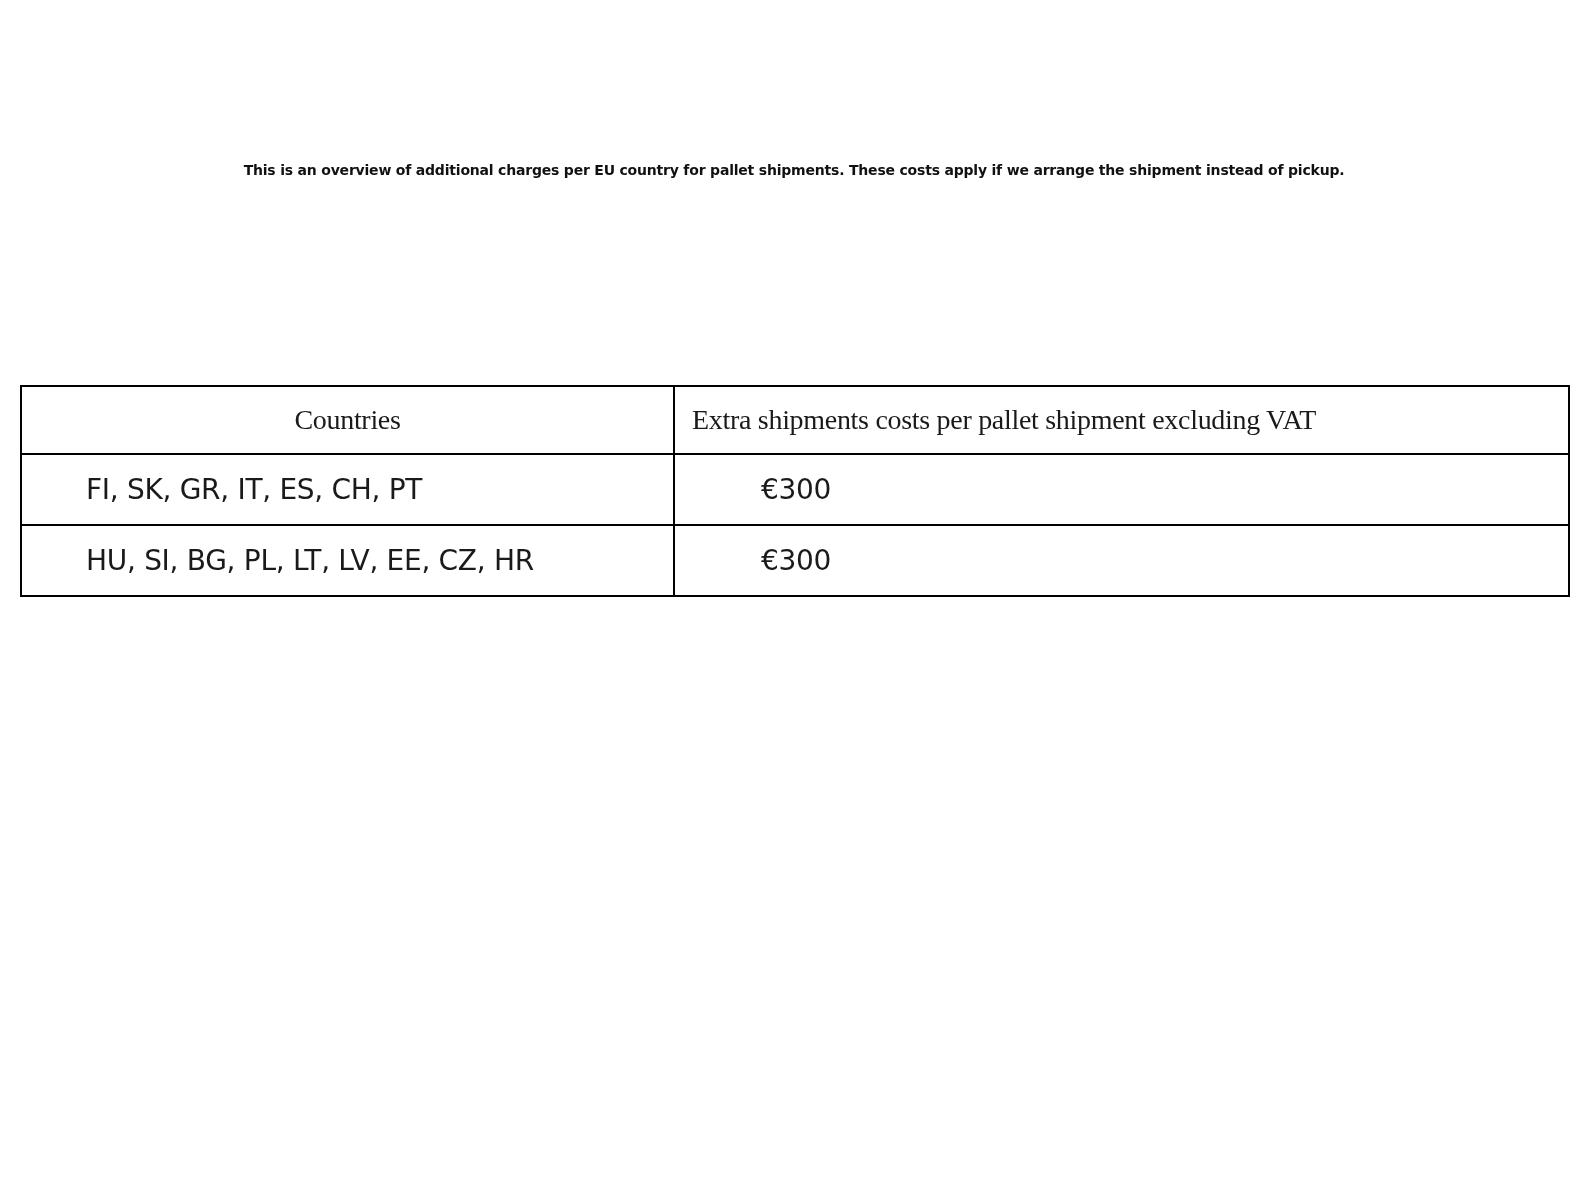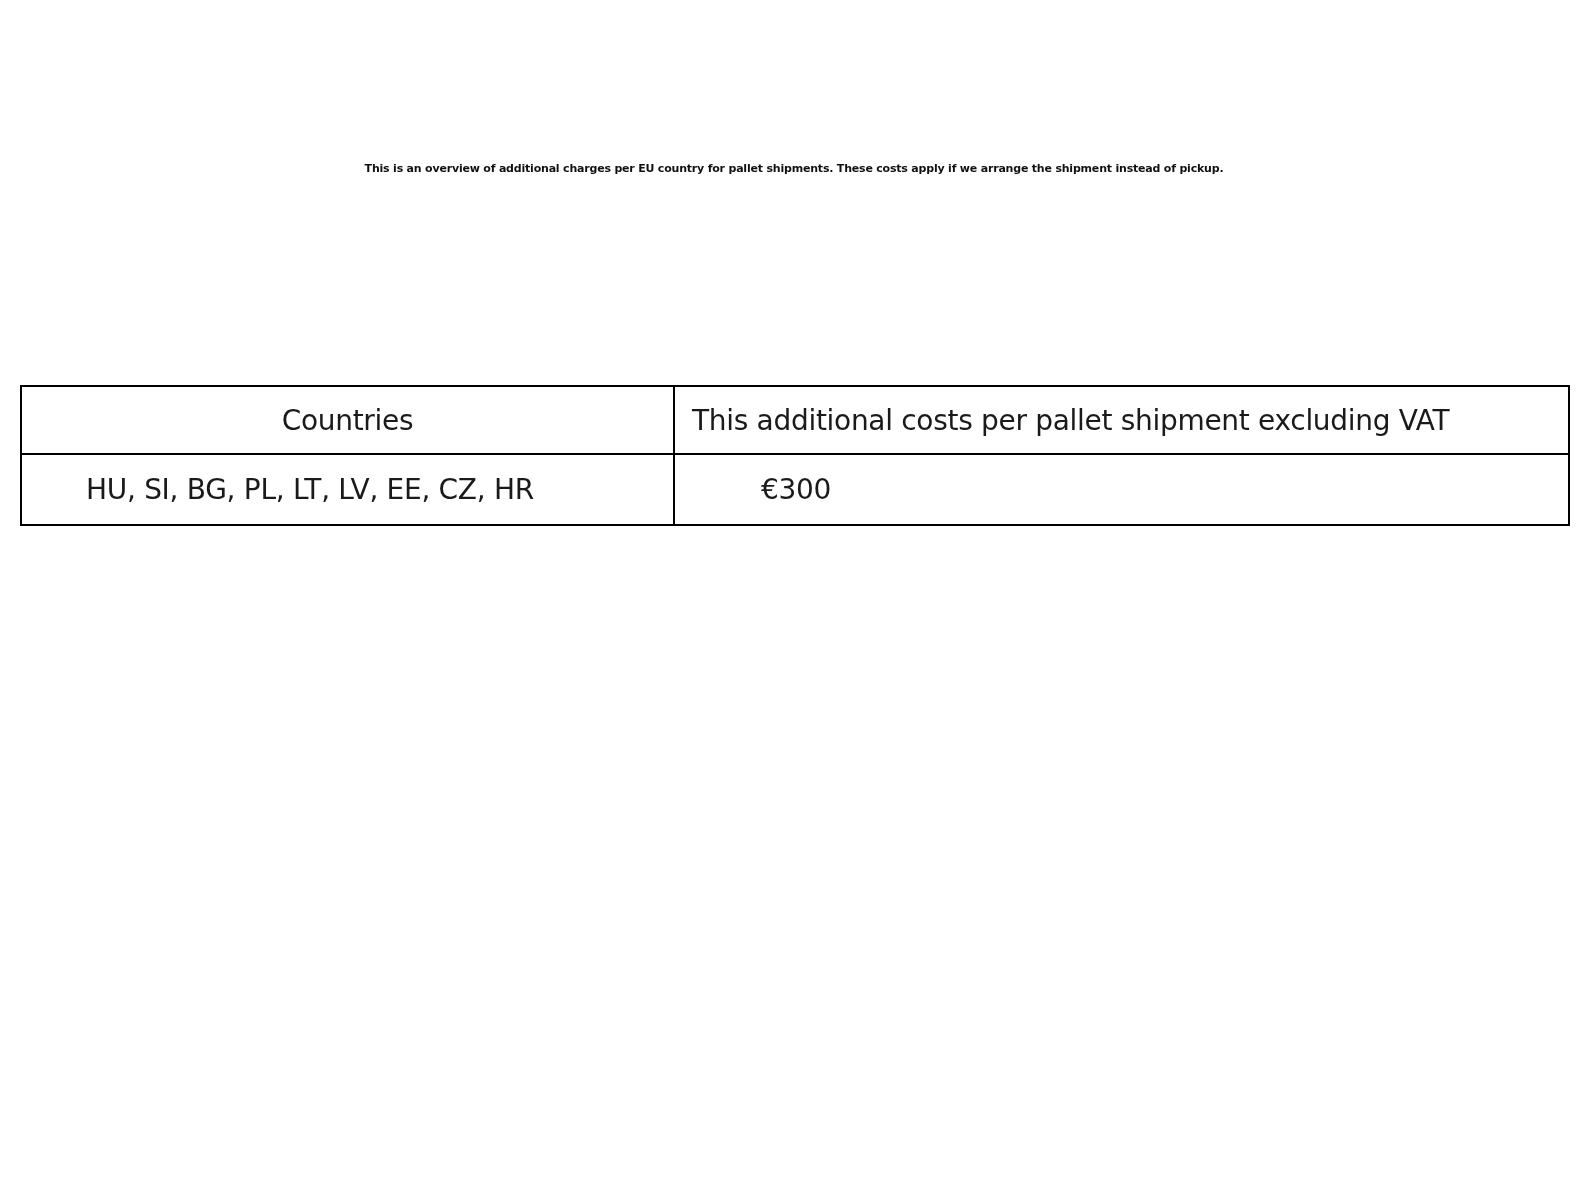--- a/index.html
+++ b/index.html
@@ -14,21 +14,21 @@
     font-family: "DejaVu Sans", sans-serif;
     color: #151515;
     overflow: hidden;
   }
   .intro {
     position: absolute;
     top: 162px;
     left: 0;
     width: 100%;
     text-align: center;
-    font-size: 11px;
+    font-size: 14px;
     font-weight: bold;
     letter-spacing: -0.2px;
     color: #111111;
   }
   table.charges {
     position: absolute;
     left: 20px;
     top: 385px;
     width: 1548px;
     border-collapse: collapse;
@@ -40,20 +40,21 @@
     font-size: 28px;
     font-weight: normal;
     color: #1a1a1a;
     vertical-align: middle;
     white-space: nowrap;
     overflow: hidden;
     letter-spacing: -0.3px;
   }
   table.charges thead th {
     height: 64px;
+    font-family: Liberation Serif, serif;
   }
   table.charges tbody td {
     height: 67px;
   }
   th.col-countries {
     text-align: center;
   }
   th.col-costs {
     text-align: left;
     padding-left: 17px;
@@ -73,22 +74,26 @@
 <div class="intro">This is an overview of additional charges per EU country for pallet shipments. These costs apply if we arrange the shipment instead of pickup.</div>
 
 <table class="charges">
   <colgroup>
     <col style="width:653px">
     <col style="width:895px">
   </colgroup>
   <thead>
     <tr>
       <th class="col-countries">Countries</th>
-      <th class="col-costs">This additional costs per pallet shipment excluding VAT</th>
+      <th class="col-costs">Extra shipments costs per pallet shipment excluding VAT</th>
     </tr>
   </thead>
   <tbody>
+    <tr>
+      <td class="cell-countries">FI, SK, GR, IT, ES, CH, PT</td>
+      <td class="cell-cost">€300</td>
+    </tr>
     <tr>
       <td class="cell-countries">HU, SI, BG, PL, LT, LV, EE, CZ, HR</td>
       <td class="cell-cost">€300</td>
     </tr>
   </tbody>
 </table>
 
 </body></html>

